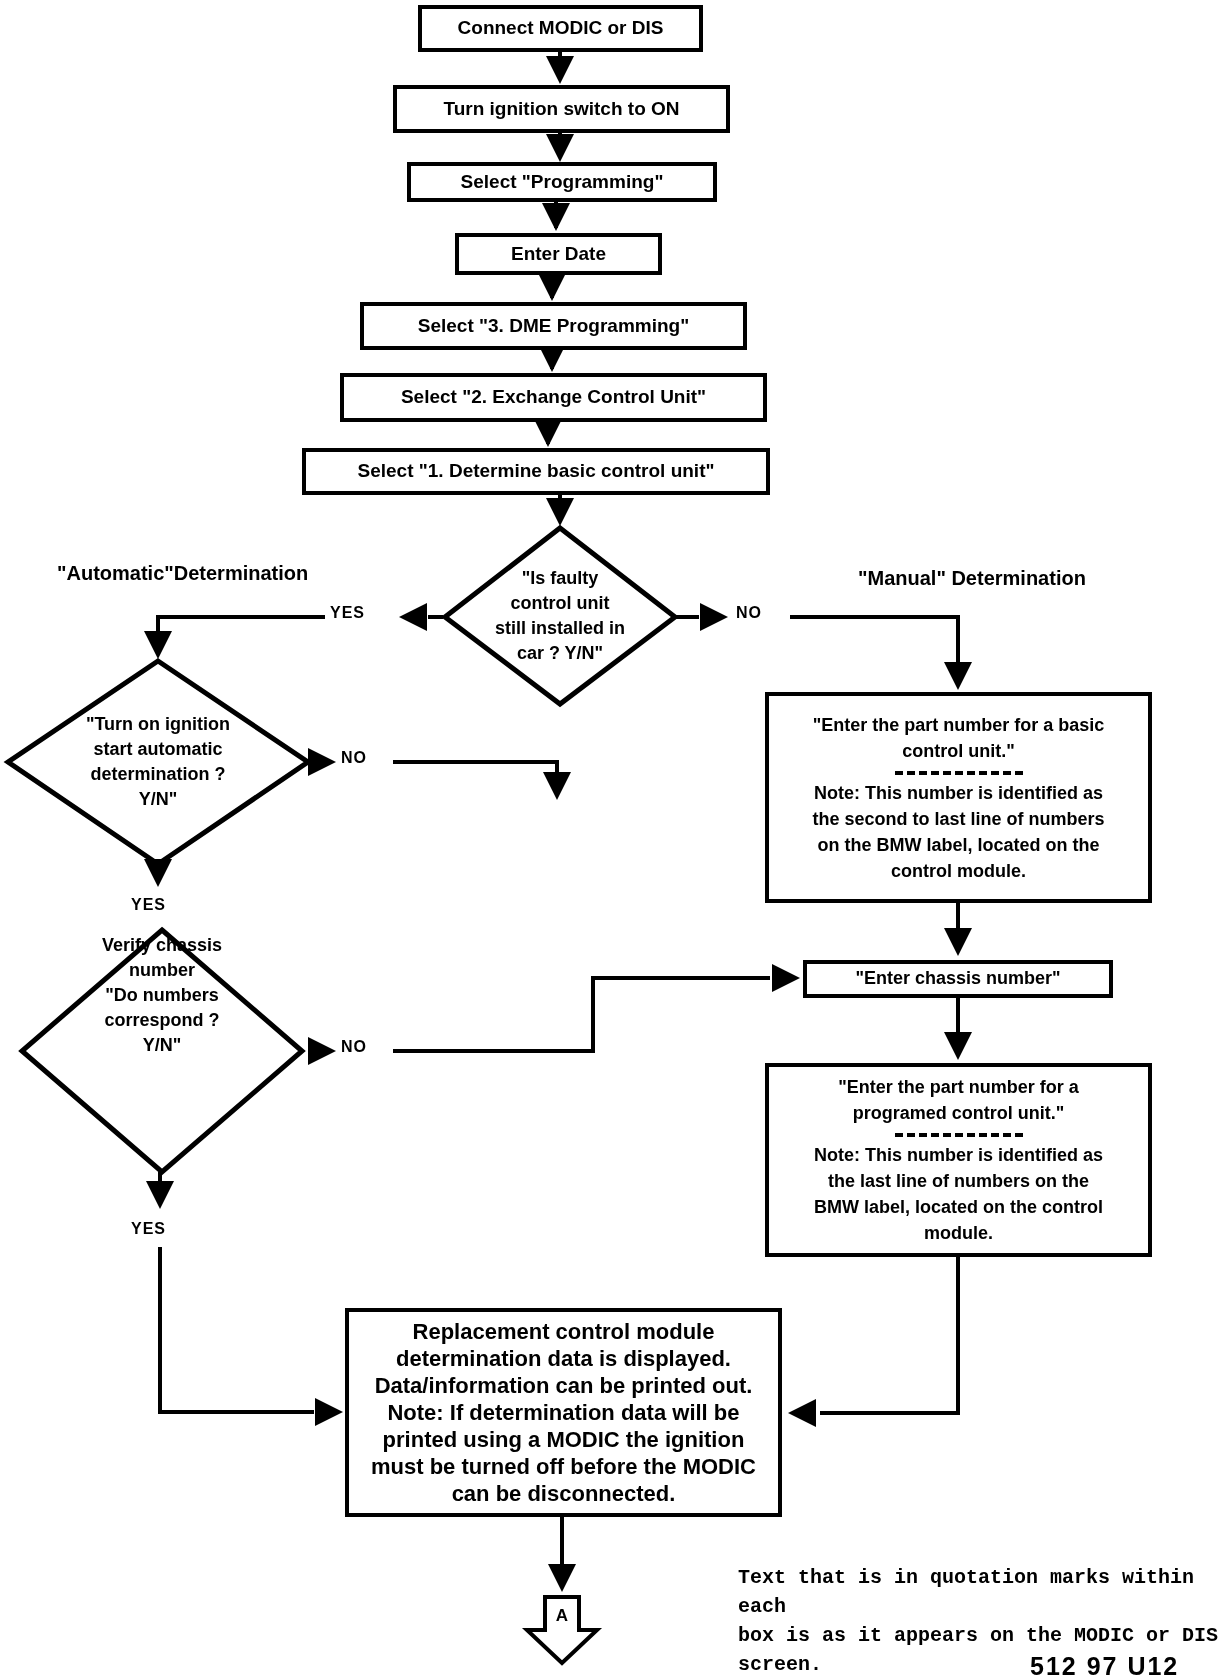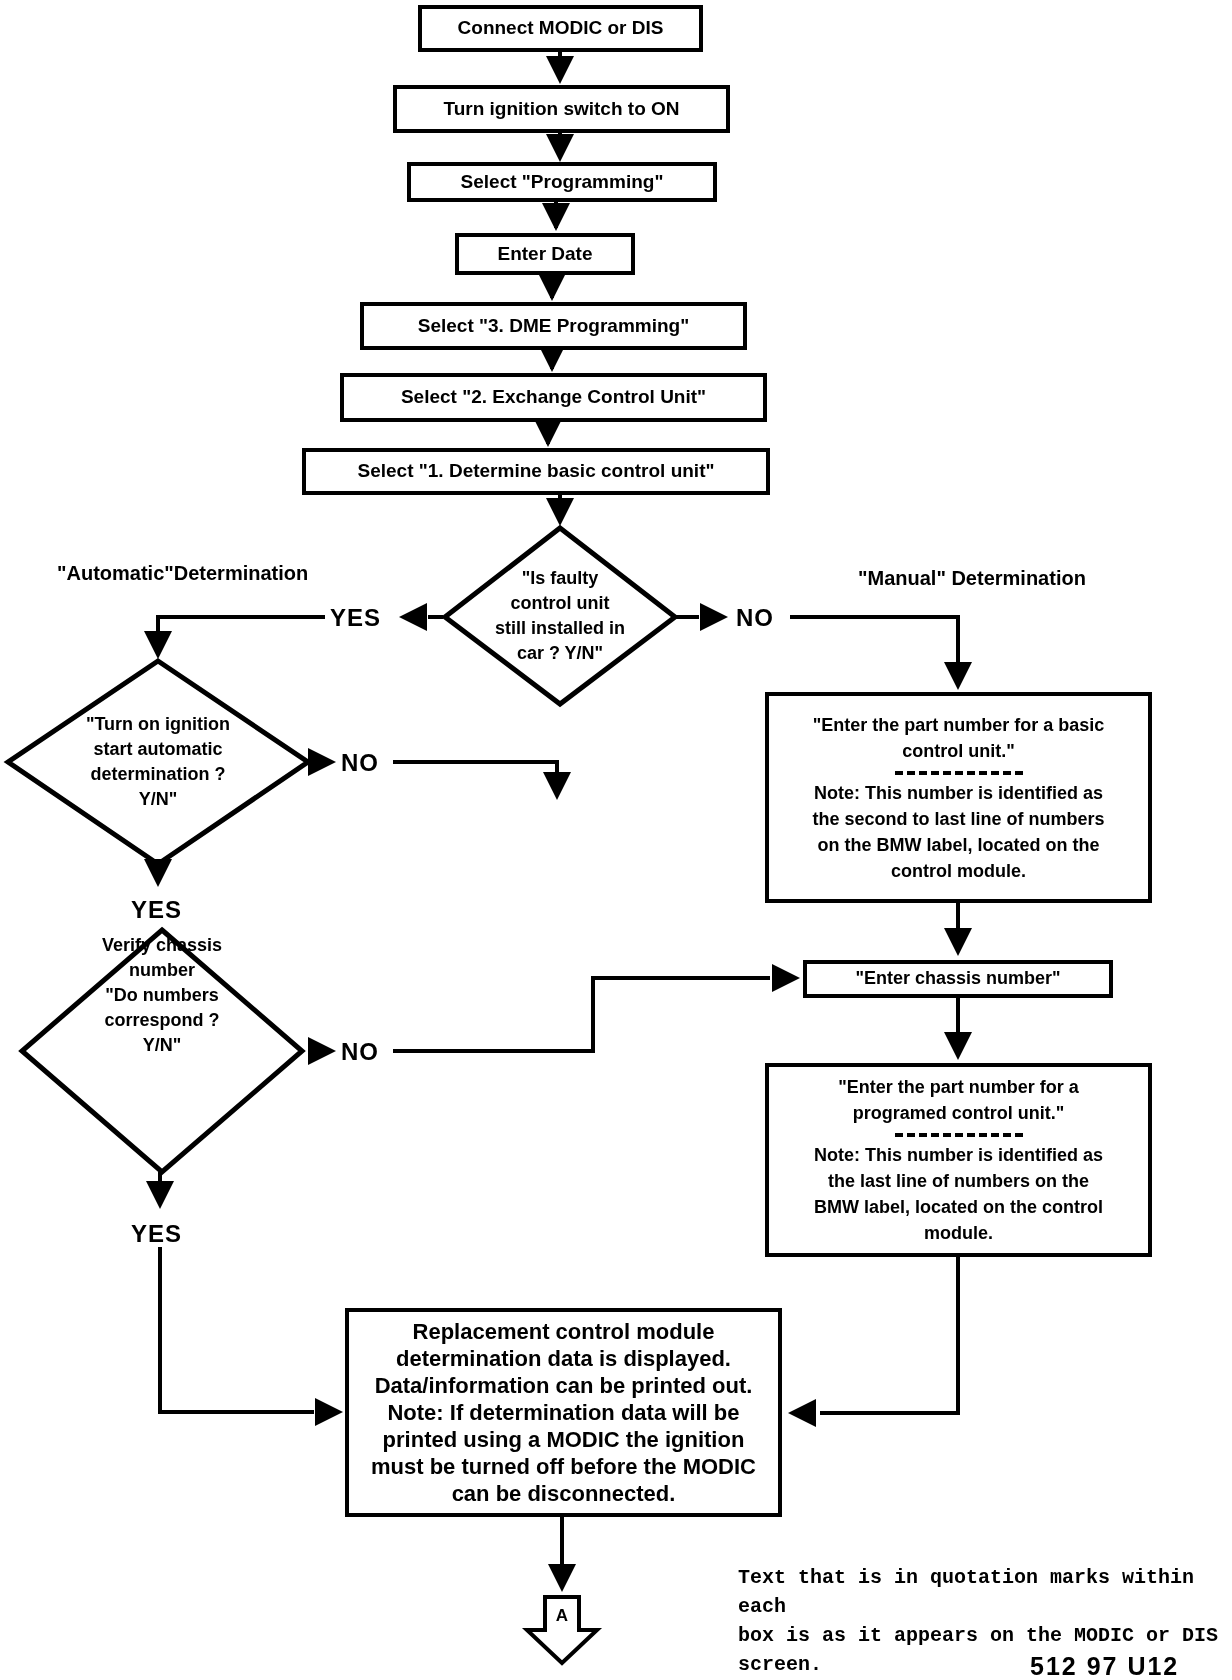--- a/index.html
+++ b/index.html
@@ -7,21 +7,21 @@
           font-family:"Liberation Sans",sans-serif;color:#000;font-weight:bold;overflow:hidden;}
   svg.wires{position:absolute;left:0;top:0;width:1232px;height:1680px;}
   .box{position:absolute;box-sizing:border-box;border:4px solid #000;background:#fff;
        display:flex;align-items:center;justify-content:center;text-align:center;
        font-size:19px;line-height:1.3;}
   .notebox{flex-direction:column;padding:8px 4px;font-size:18px;line-height:26px;}
   .ml{white-space:pre-line;}
   .divider{width:128px;height:0;border-top:4px dashed #000;margin:7px auto 5px auto;}
   .dtext{position:absolute;display:flex;align-items:center;justify-content:center;
          text-align:center;white-space:pre-line;font-size:18px;line-height:25px;}
-  .lbl{position:absolute;font-size:24px;letter-spacing:1px;}
+  .lbl{position:absolute;font-size:16px;letter-spacing:1px;}
   .heading{position:absolute;font-size:20px;}
   .a-label{position:absolute;left:545px;top:1606px;width:34px;text-align:center;font-size:17px;}
   .footnote{position:absolute;left:738px;top:1563px;width:482px;font-size:20px;line-height:29px;white-space:pre-line;font-family:Liberation Mono, monospace;}
   .figcode{position:absolute;left:1030px;top:1652px;font-size:25px;letter-spacing:2px;}
 </style>
 </head>
 <body>
 
 <div class="canvas">
 
@@ -82,21 +82,21 @@
       <use href="#arrow" transform="translate(343,1412) rotate(0)"></use>
       <use href="#arrow" transform="translate(562,1592) rotate(90)"></use>
     </g>
 
     <polygon points="545,1597 579,1597 579,1630 597,1630 562,1663 527,1630 545,1630" fill="#fff" stroke="#000" stroke-width="4"></polygon>
   </svg>
 
   <div class="box" style="left:393px;top:85px;width:337px;height:48px;">Turn ignition switch to ON</div>
   <div class="box" style="left:418px;top:5px;width:285px;height:47px;">Connect MODIC or DIS</div>
   <div class="box" style="left:407px;top:162px;width:310px;height:40px;">Select "Programming"</div>
-  <div class="box" style="left:455px;top:233px;width:180px;height:42px;">Enter Date</div>
+  <div class="box" style="left:455px;top:233px;width:207px;height:42px;">Enter Date</div>
   <div class="box" style="left:360px;top:302px;width:387px;height:48px;">Select "3. DME Programming"</div>
   <div class="box" style="left:340px;top:373px;width:427px;height:49px;">Select "2. Exchange Control Unit"</div>
   <div class="box" style="left:302px;top:448px;width:468px;height:47px;">Select "1. Determine basic control unit"</div>
 
   <div class="dtext" style="left:455px;top:550px;width:210px;height:132px;">"Is faulty
 control unit
 still installed in
 car ?  Y/N"</div>
   <div class="dtext" style="left:40px;top:692px;width:236px;height:140px;">"Turn on ignition
 start automatic

